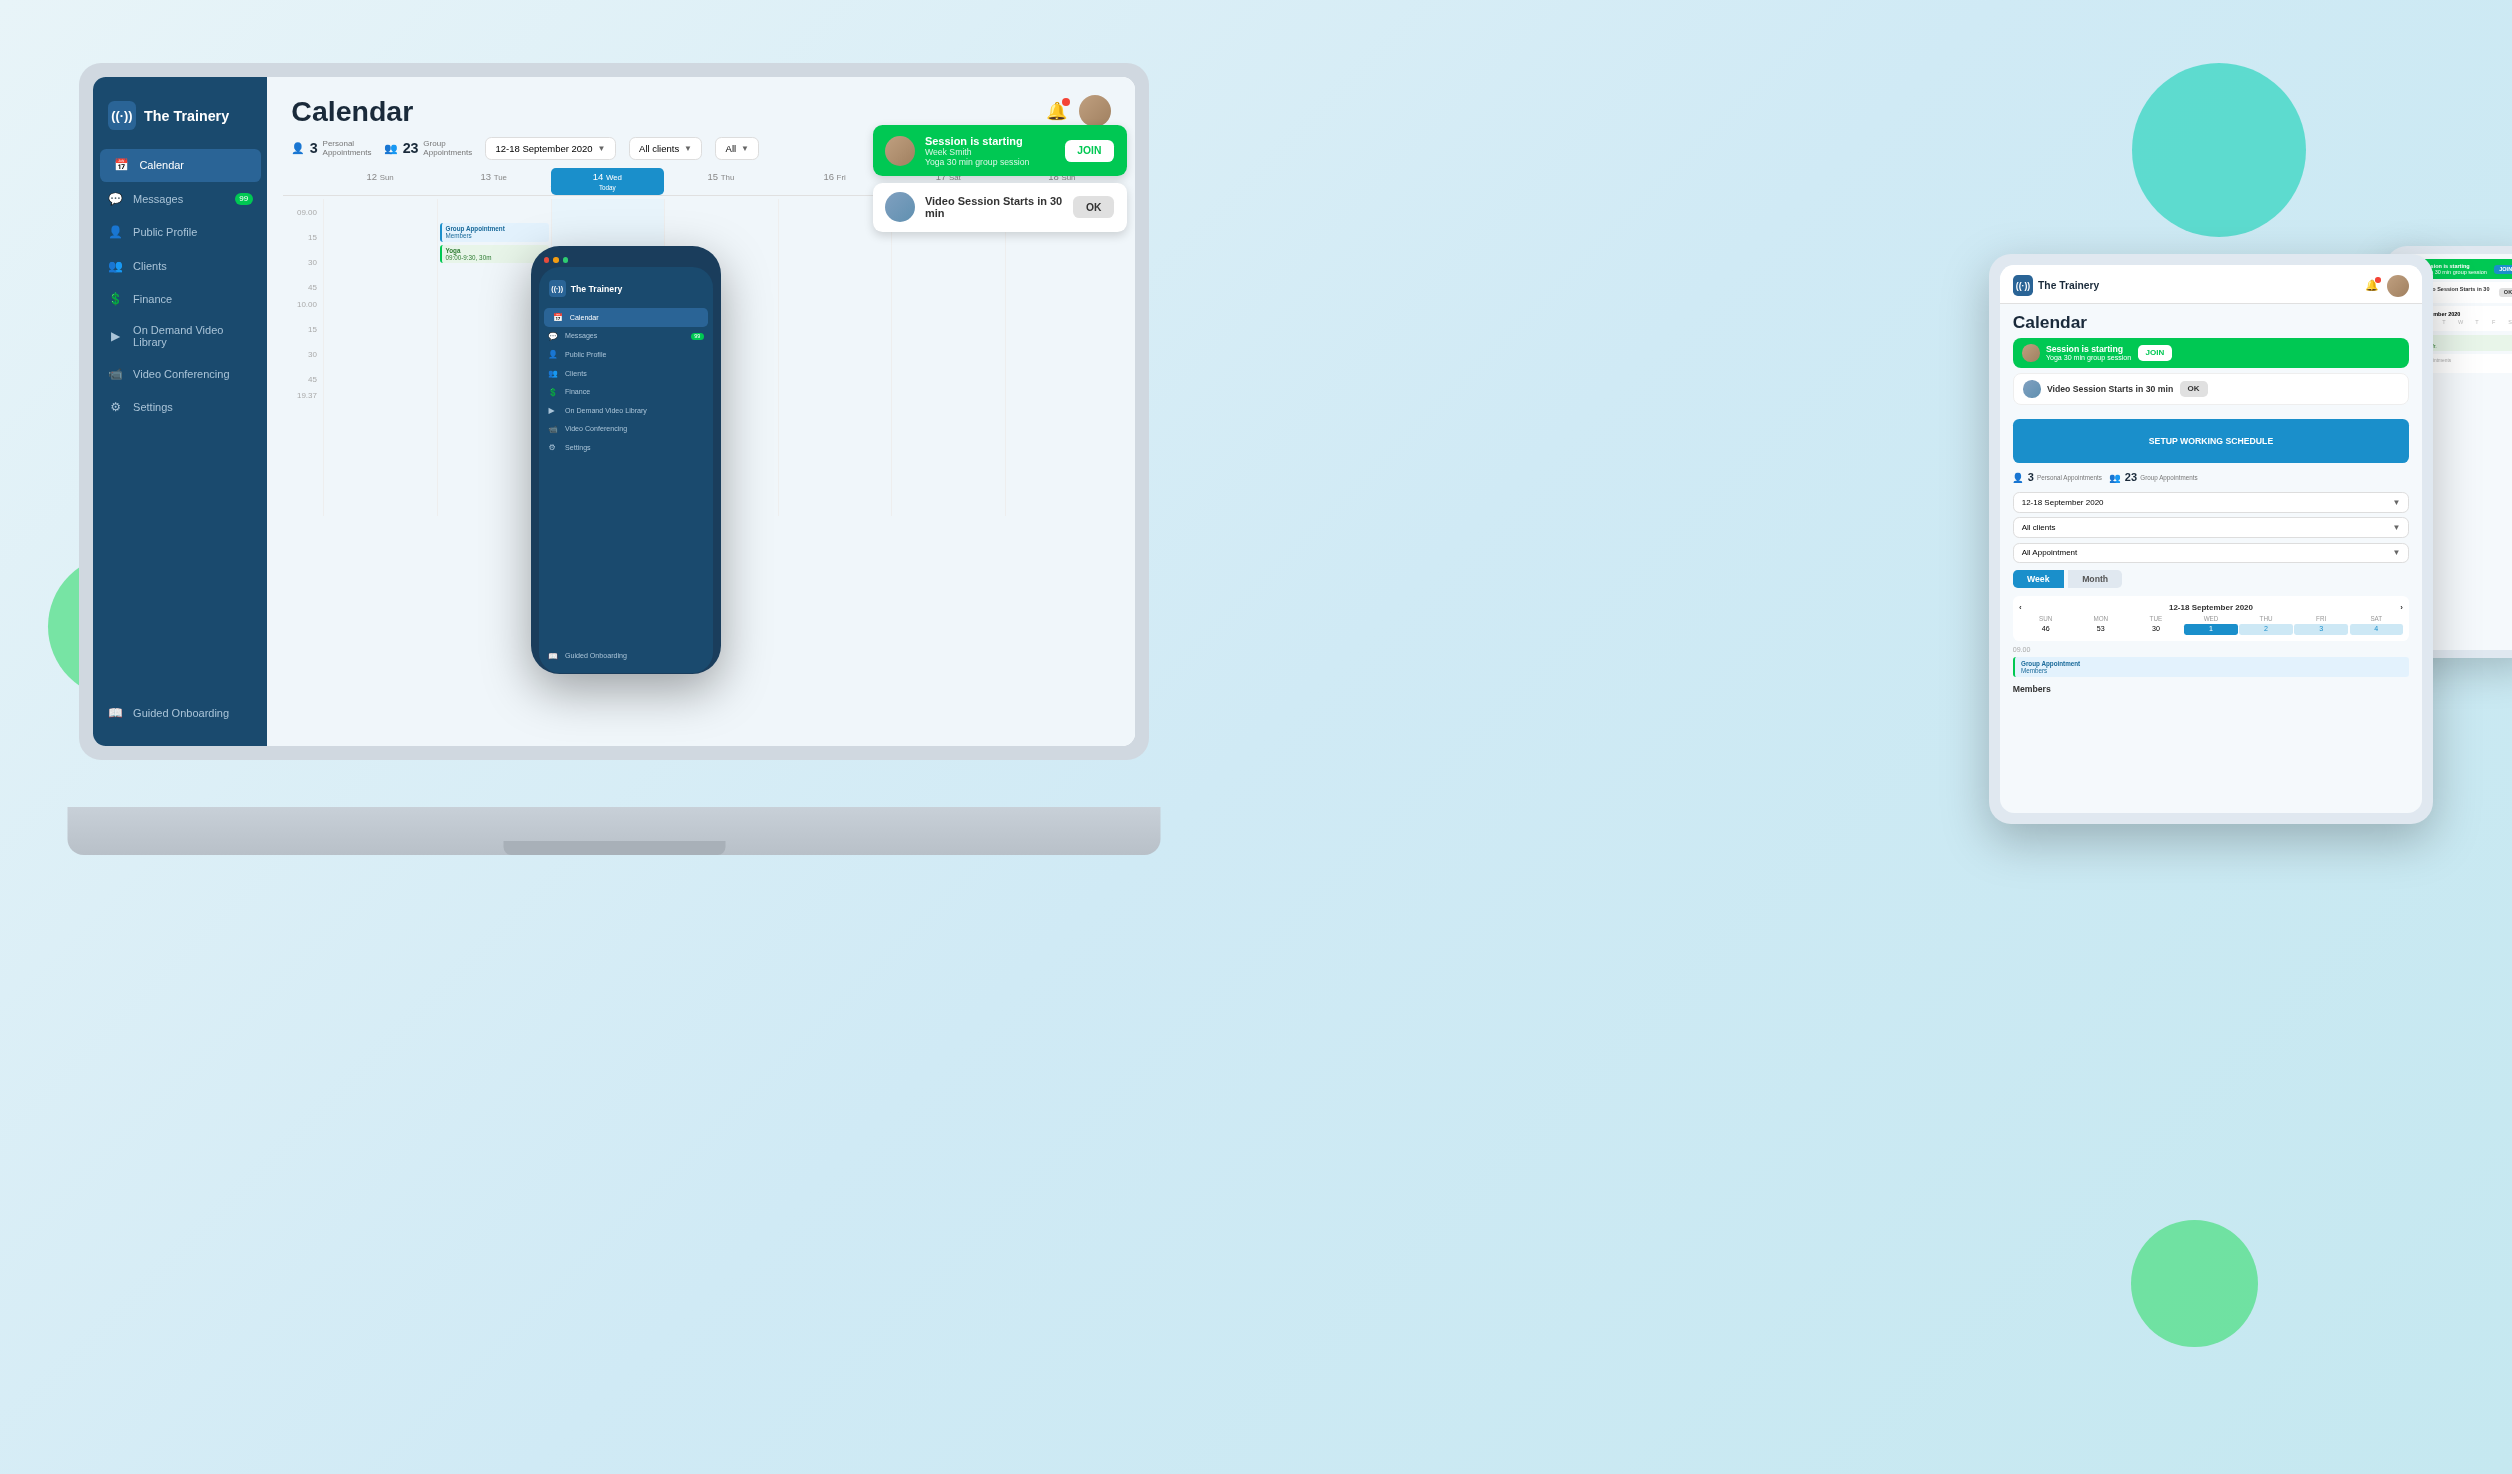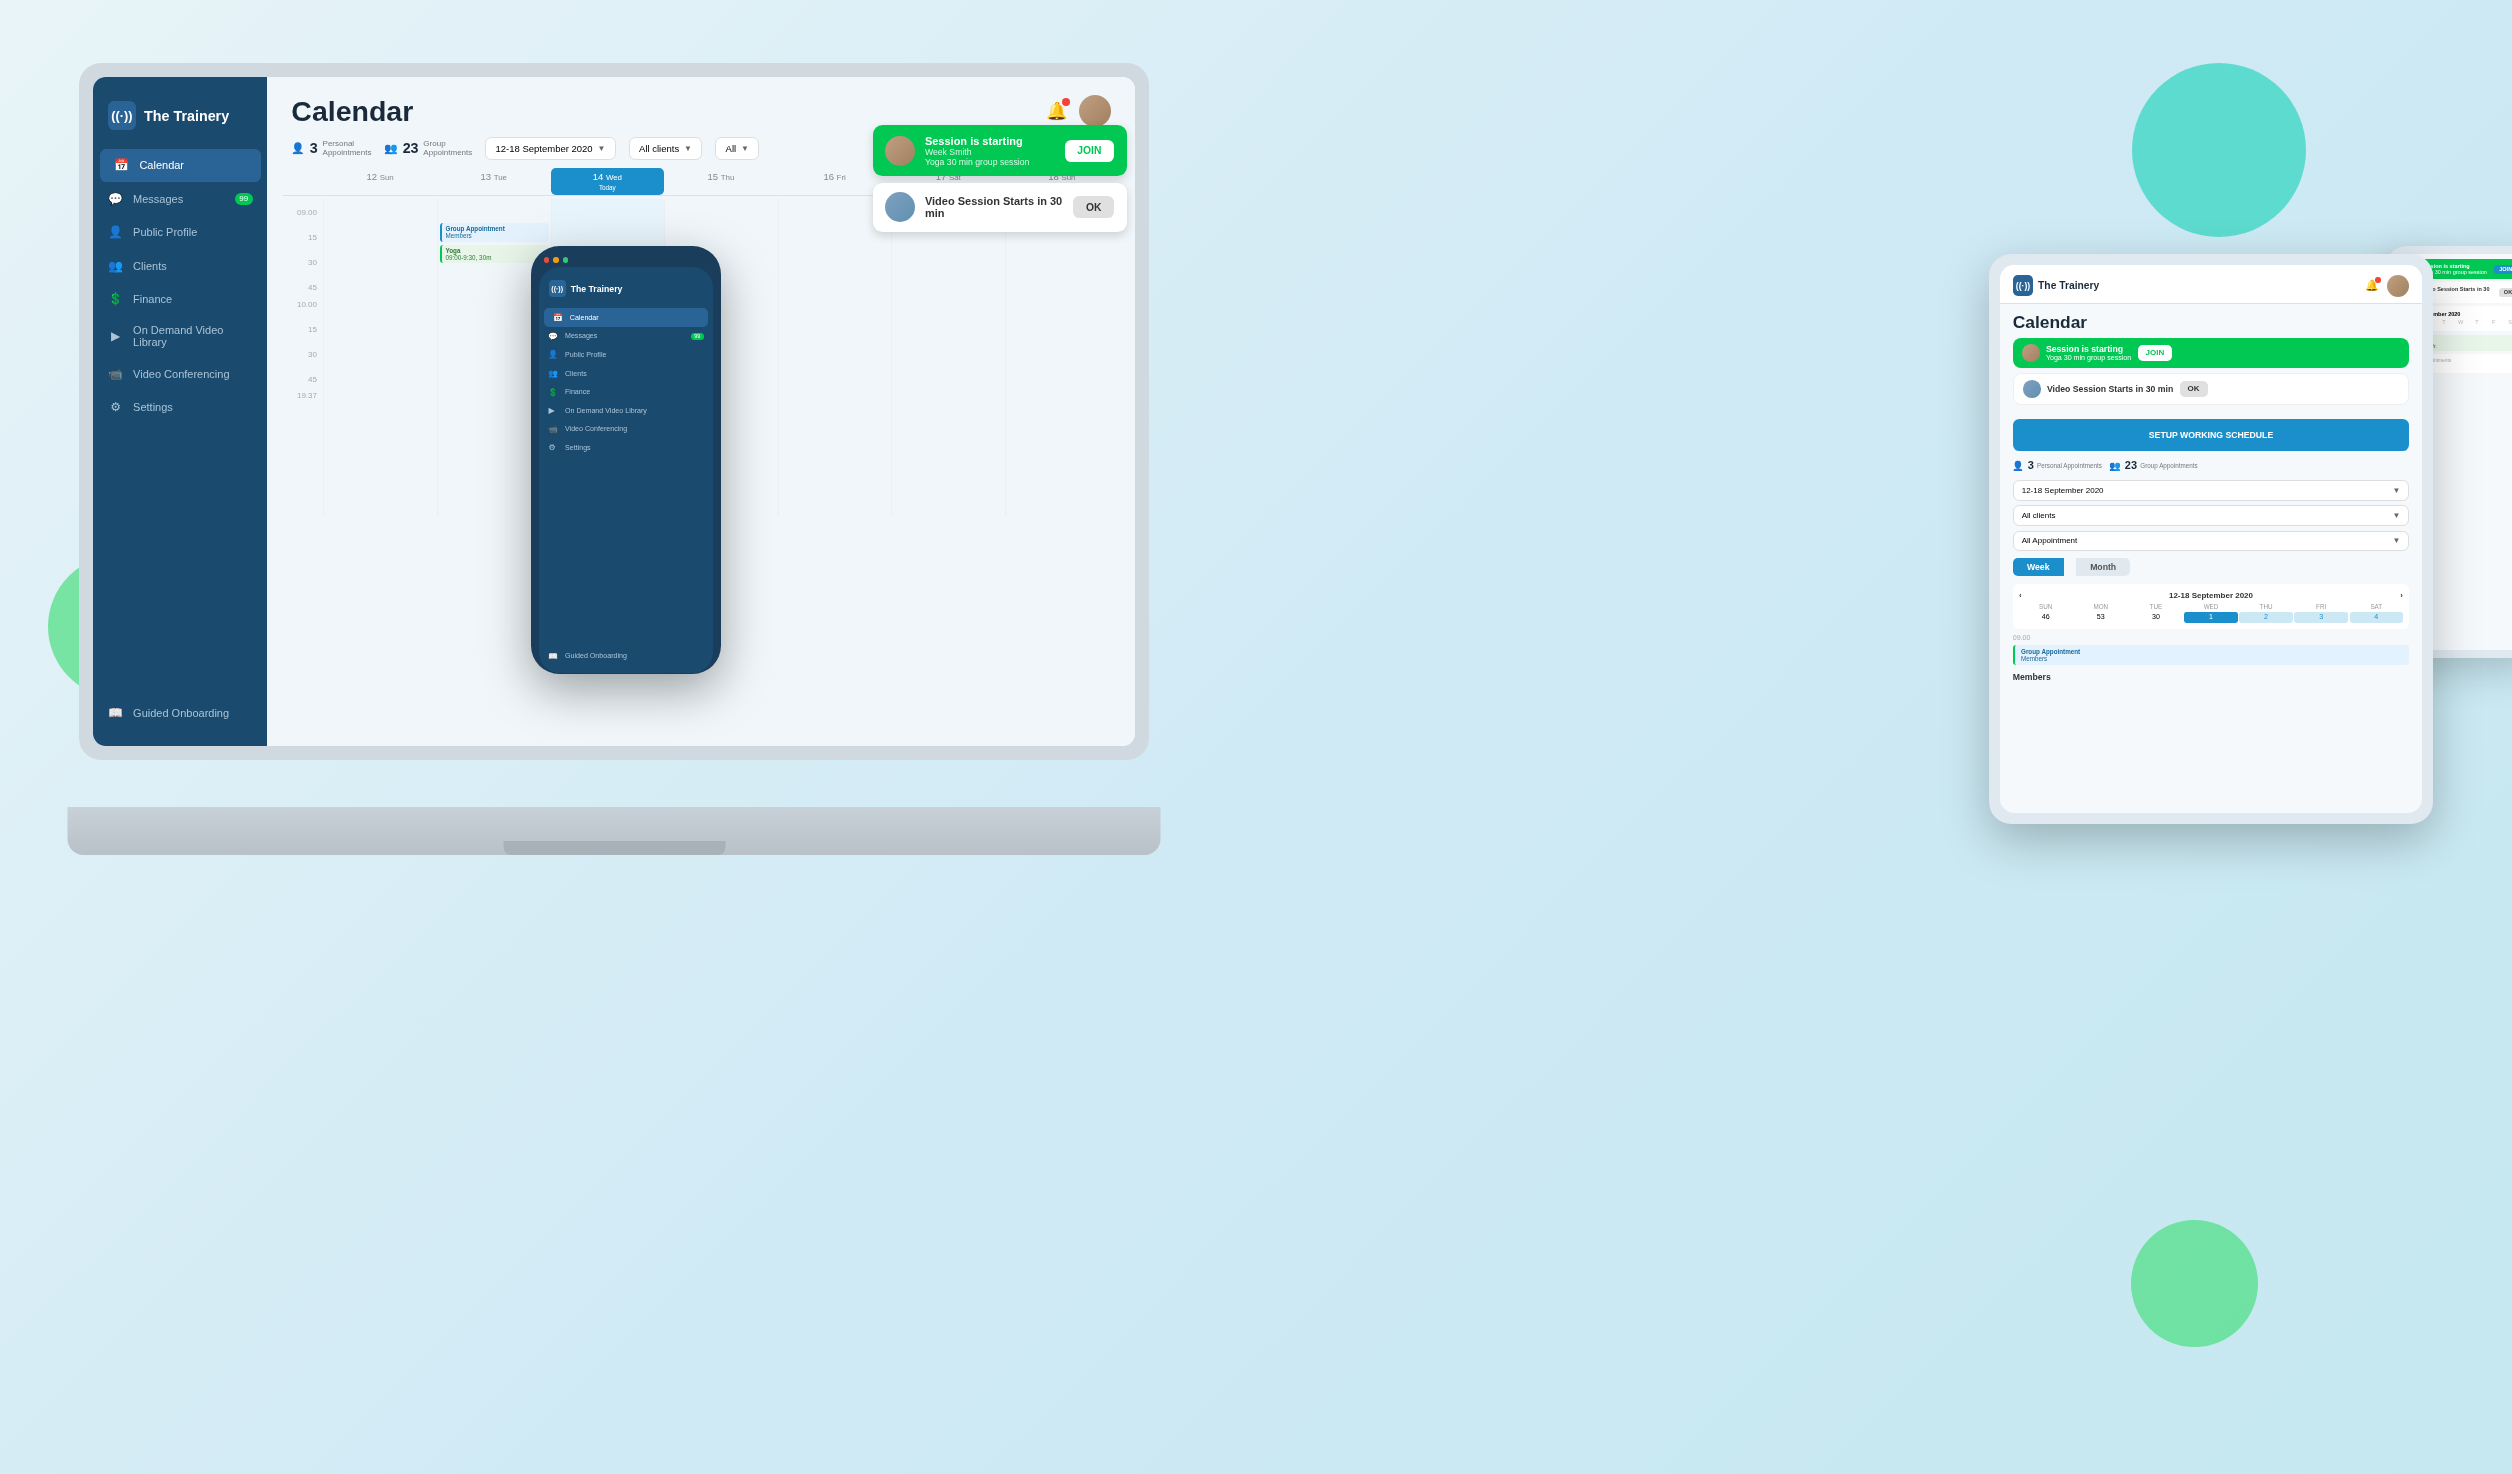--- a/index.html
+++ b/index.html
@@ -431,21 +431,21 @@
       white-space: nowrap;
     }
     .tab-btn.white-btn { background: #fff; color: #00c853; }
     .tab-btn.ok-btn { background: #e0e0e0; color: #333; }
     
     .setup-btn {
       background: #1a8fcb;
       color: #fff;
       border: none;
       border-radius: 6.3px;
-      padding: 11px 0;
+      padding: 17px 0;
       width: 100%;
       font-size: 8.7px;
       font-weight: 700;
       cursor: pointer;
       margin: 3.2px 0 4.8px 0;
     }
     
     .tab-stats {
       display: flex;
       gap: 8px;
@@ -468,21 +468,21 @@
       border: 0.8px solid #ddd;
       border-radius: 6.3px;
       padding: 4.8px 8px;
       font-size: 8px;
       margin: 2.4px 12.7px;
       cursor: pointer;
     }
     
     .tab-toggle {
       display: flex;
-      gap: 12px;
+      gap: 4px;
       margin: 4.8px 12.7px;
     }
     .tab-toggle-btn {
       padding: 4px 14.3px;
       font-size: 8.7px;
       border: none;
       cursor: pointer;
       font-weight: 600;
     }
     .tab-toggle-btn.active { background: #1a8fcb; color: #fff; border-radius: 4.8px 0 0 4.8px; }

